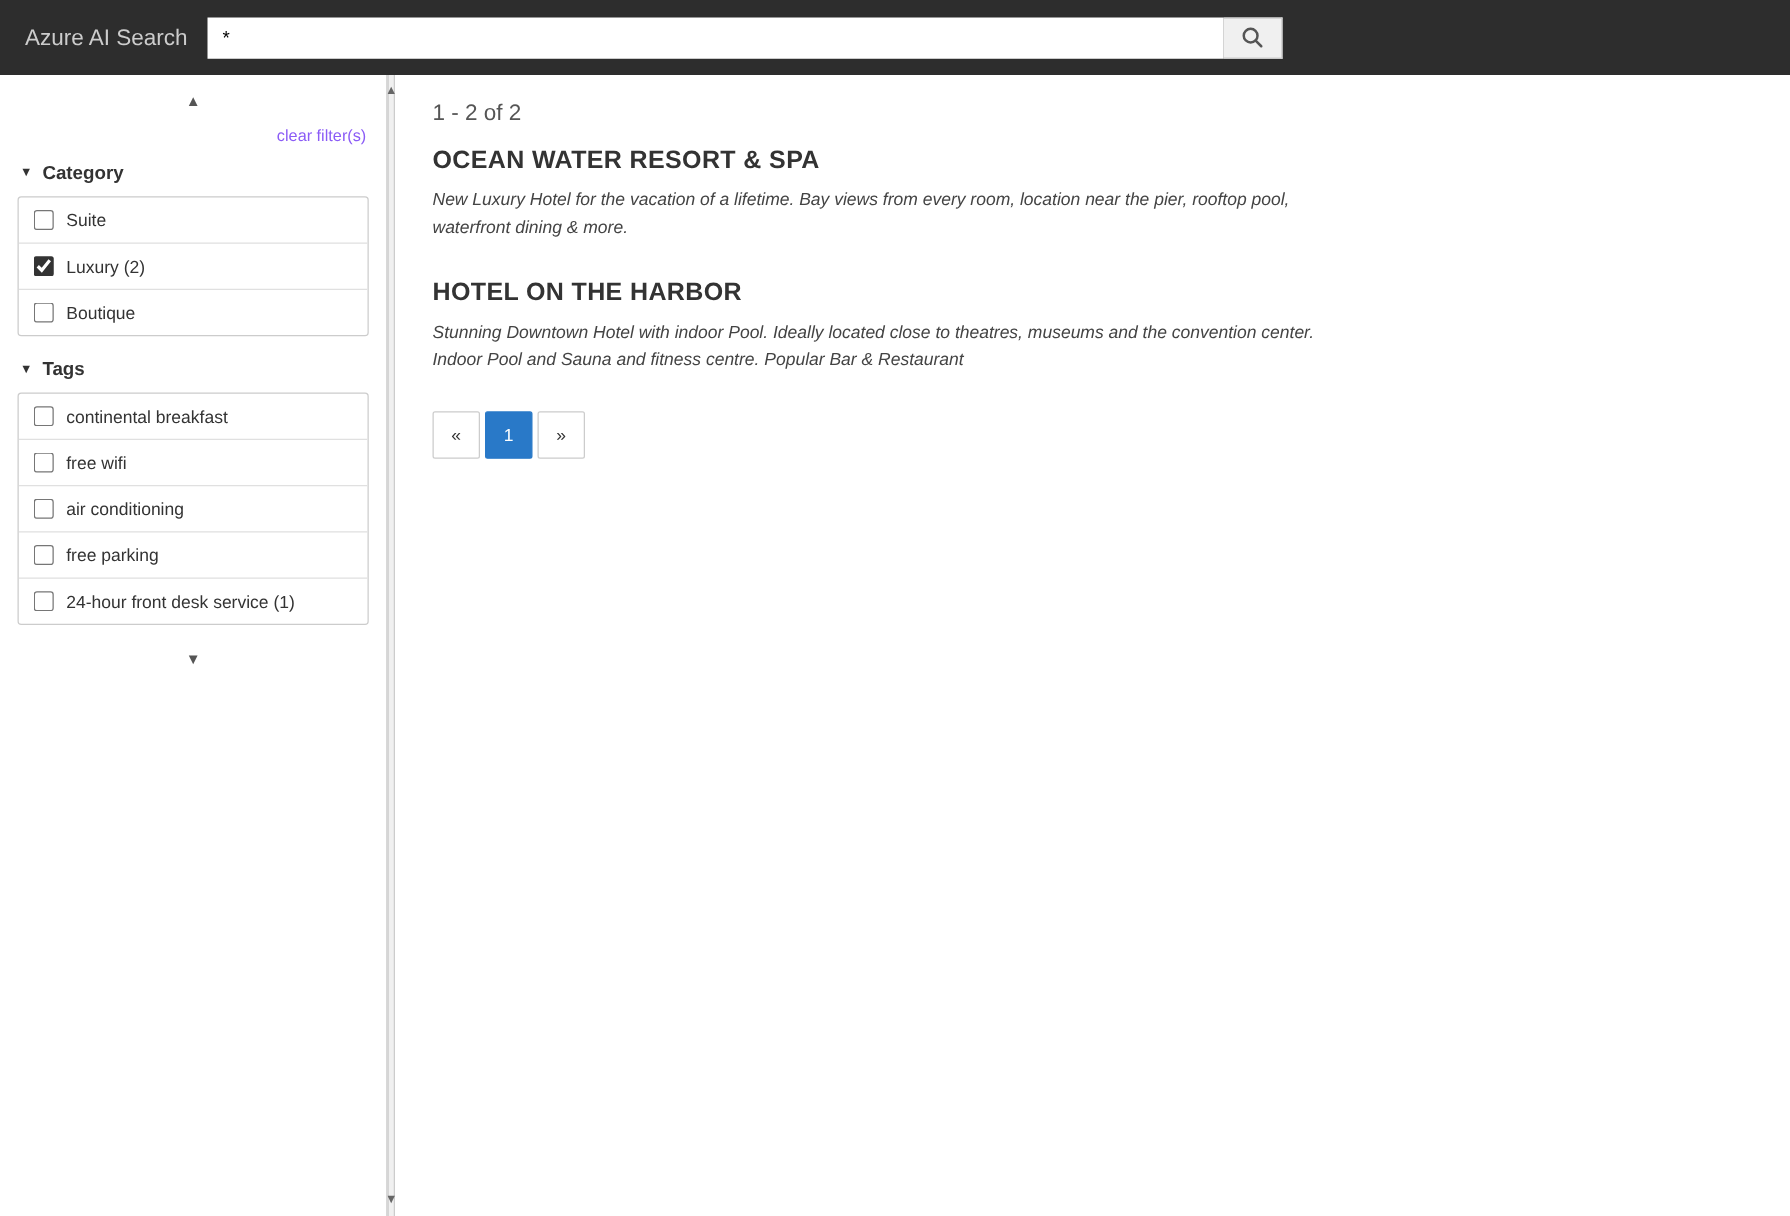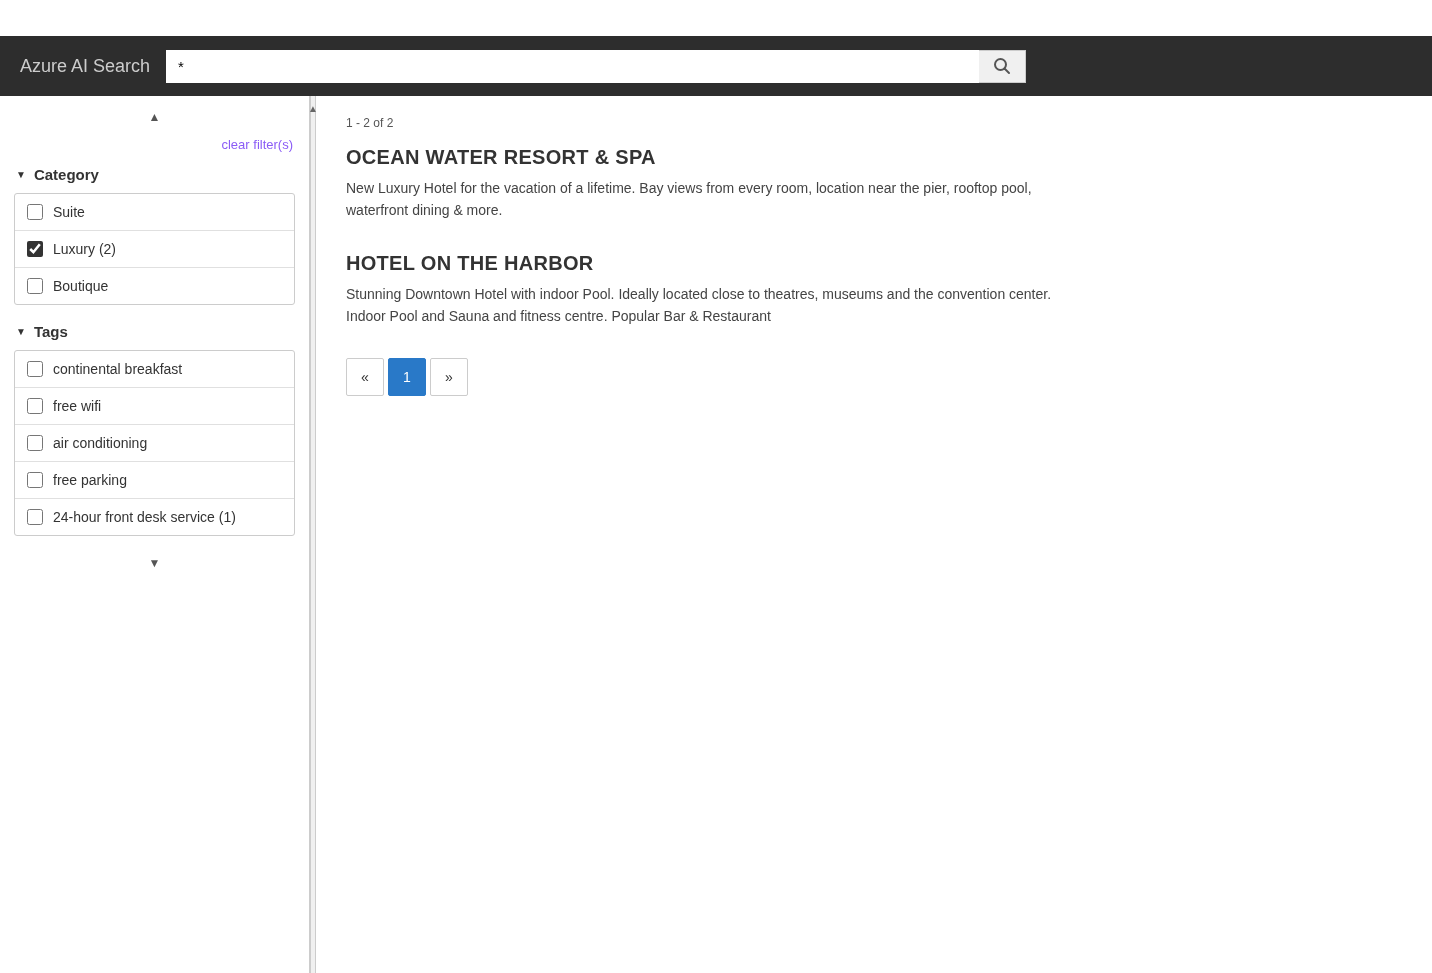--- a/index.html
+++ b/index.html
@@ -5,21 +5,20 @@
     * { box-sizing: border-box; margin: 0; padding: 0; }
     body { font-family: 'Segoe UI', Arial, sans-serif; font-size: 14px; color: #333; background: #fff; }
 
     
     .header {
       background: #2d2d2d;
       display: flex;
       align-items: center;
       padding: 10px 20px;
       height: 60px;
-      margin-top: 36px;
     }
     .header-title {
       color: #ccc;
       font-size: 18px;
       font-weight: 300;
       white-space: nowrap;
       margin-right: 16px;
     }
     .search-bar {
       display: flex;
@@ -144,40 +143,41 @@
       line-height: 1;
     }
 
     
     .results-area {
       flex: 1;
       padding: 20px 30px;
       overflow-y: auto;
     }
     .results-count {
-      font-size: 12px;
+      font-size: 18px;
       color: #555;
       margin-bottom: 16px;
     }
     .result-item {
       margin-bottom: 30px;
     }
     .result-title {
       font-size: 20px;
       font-weight: 700;
       color: #333;
       margin-bottom: 8px;
       text-transform: uppercase;
       letter-spacing: 0.3px;
     }
     .result-description {
       font-size: 14px;
       color: #444;
       line-height: 1.6;
       max-width: 720px;
+      font-style: italic;
     }
 
     
     .pagination {
       display: flex;
       align-items: center;
       gap: 4px;
       margin-top: 20px;
     }
     .page-btn {

